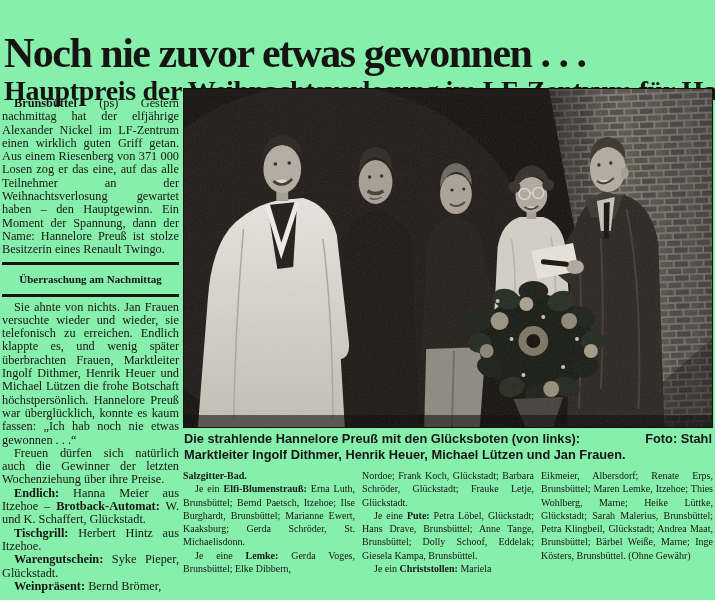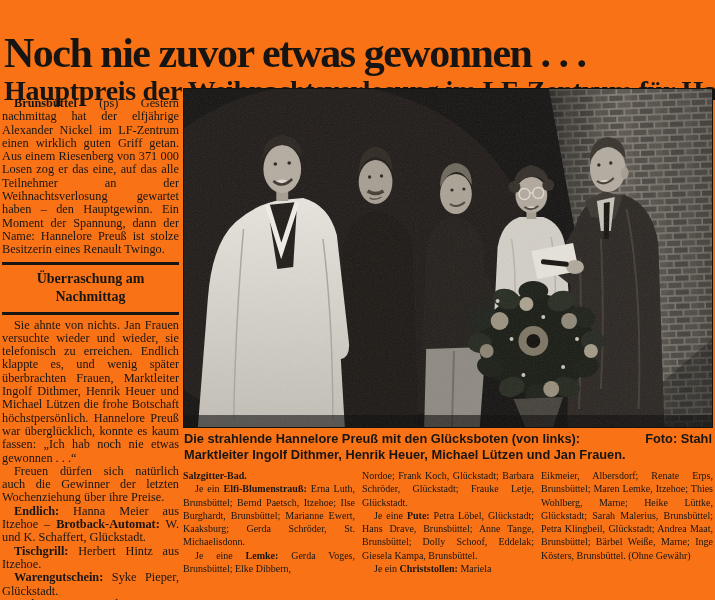--- a/index.html
+++ b/index.html
@@ -1,18 +1,18 @@
 <!DOCTYPE html>
 <html><head>
 <meta charset="utf-8">
 <style>
   html,body{margin:0;padding:0;}
   .page{
     position:relative; width:715px; height:600px; overflow:hidden;
-    background:#f97316; color:#171513;
+    background:#86efac; color:#171513;
     font-family:"Liberation Serif","DejaVu Serif",serif;
   }
   .headline{
     position:absolute; left:4px; top:2px; width:708px;
     font-size:42px; font-weight:bold; letter-spacing:-1.5px; line-height:1.1;
     white-space:nowrap;
   }
   .subheadline{
     position:absolute; left:4px; top:52px; width:708px;
     font-size:28px; font-weight:bold; letter-spacing:-0.3px; white-space:nowrap;
@@ -20,21 +20,21 @@
   .col1{
     position:absolute; left:2px; top:97px; width:177px; height:512px;
     overflow:hidden; font-size:12.3px; line-height:13.3px; text-align:justify;
   }
   .para{margin:0;}
   .ind{text-indent:12px;}
   .b, .para .b{font-weight:bold;}
   .section-box{
     margin:5px 0 4px 0; padding:5px 2px 6px 2px;
     border-top:3px solid #181614; border-bottom:3px solid #181614;
-    text-align:center; font-weight:bold; font-size:14px; line-height:18px;
+    text-align:center; font-weight:bold; font-size:11px; line-height:18px;
     text-indent:0;
   }
   .photo{
     position:absolute; left:183px; top:88px; width:530px; height:340px;
     border:1px solid #14120f; box-sizing:border-box; background:#141210;
   }
   .photo svg{display:block; width:100%; height:100%;}
   .caption{
     position:absolute; left:184px; top:431px; width:528px;
     font-family:"Liberation Sans","DejaVu Sans",sans-serif;

